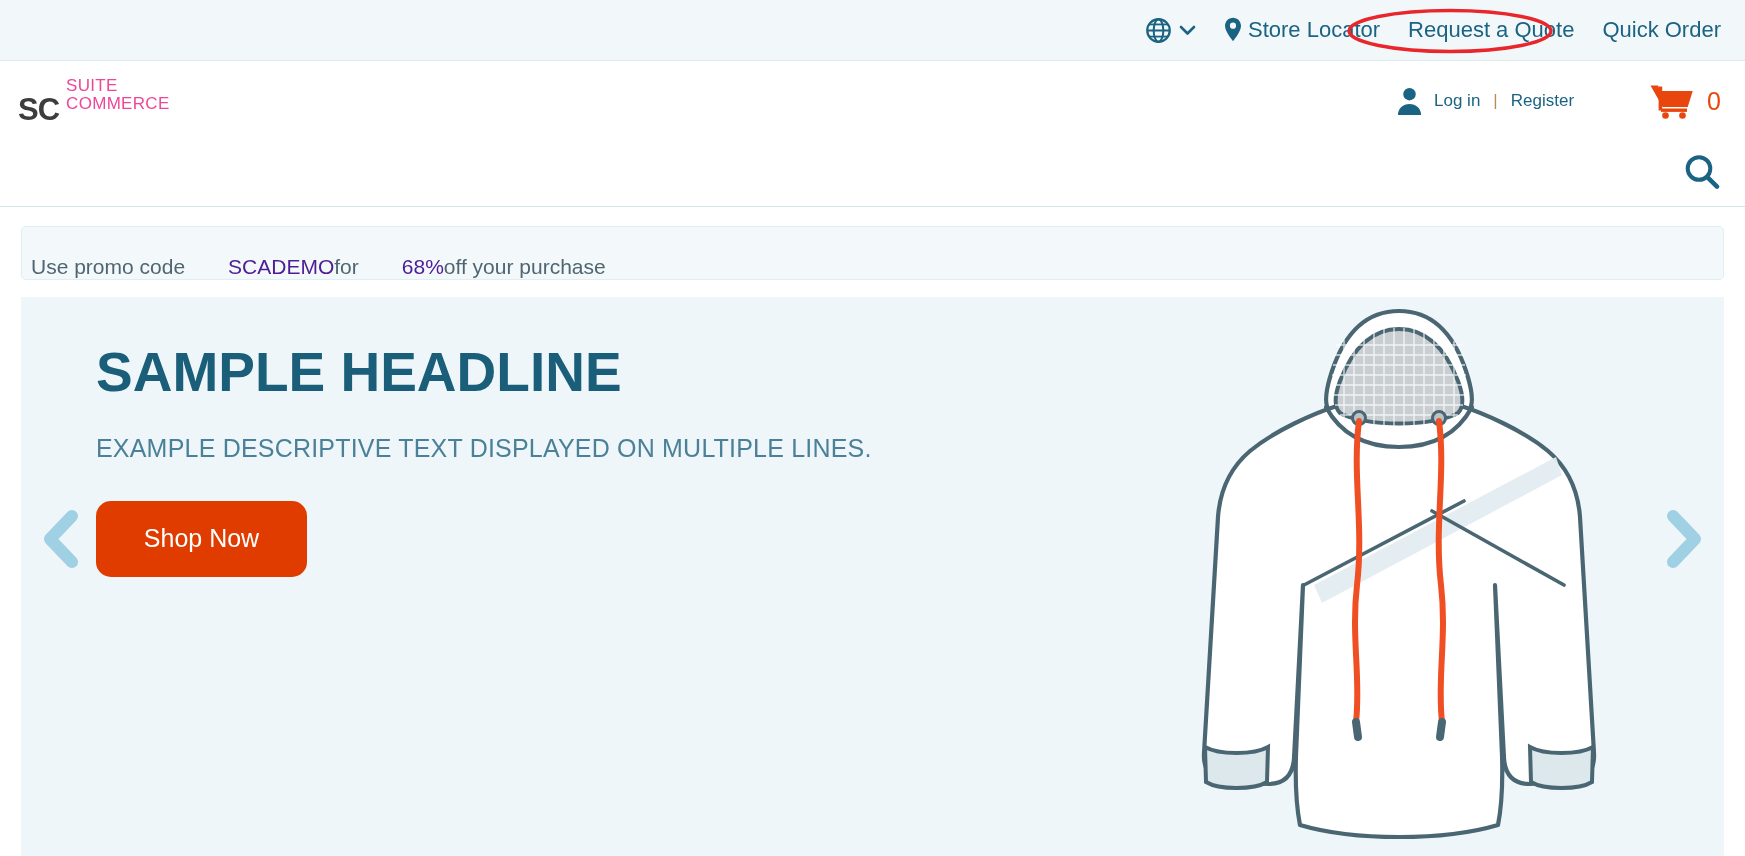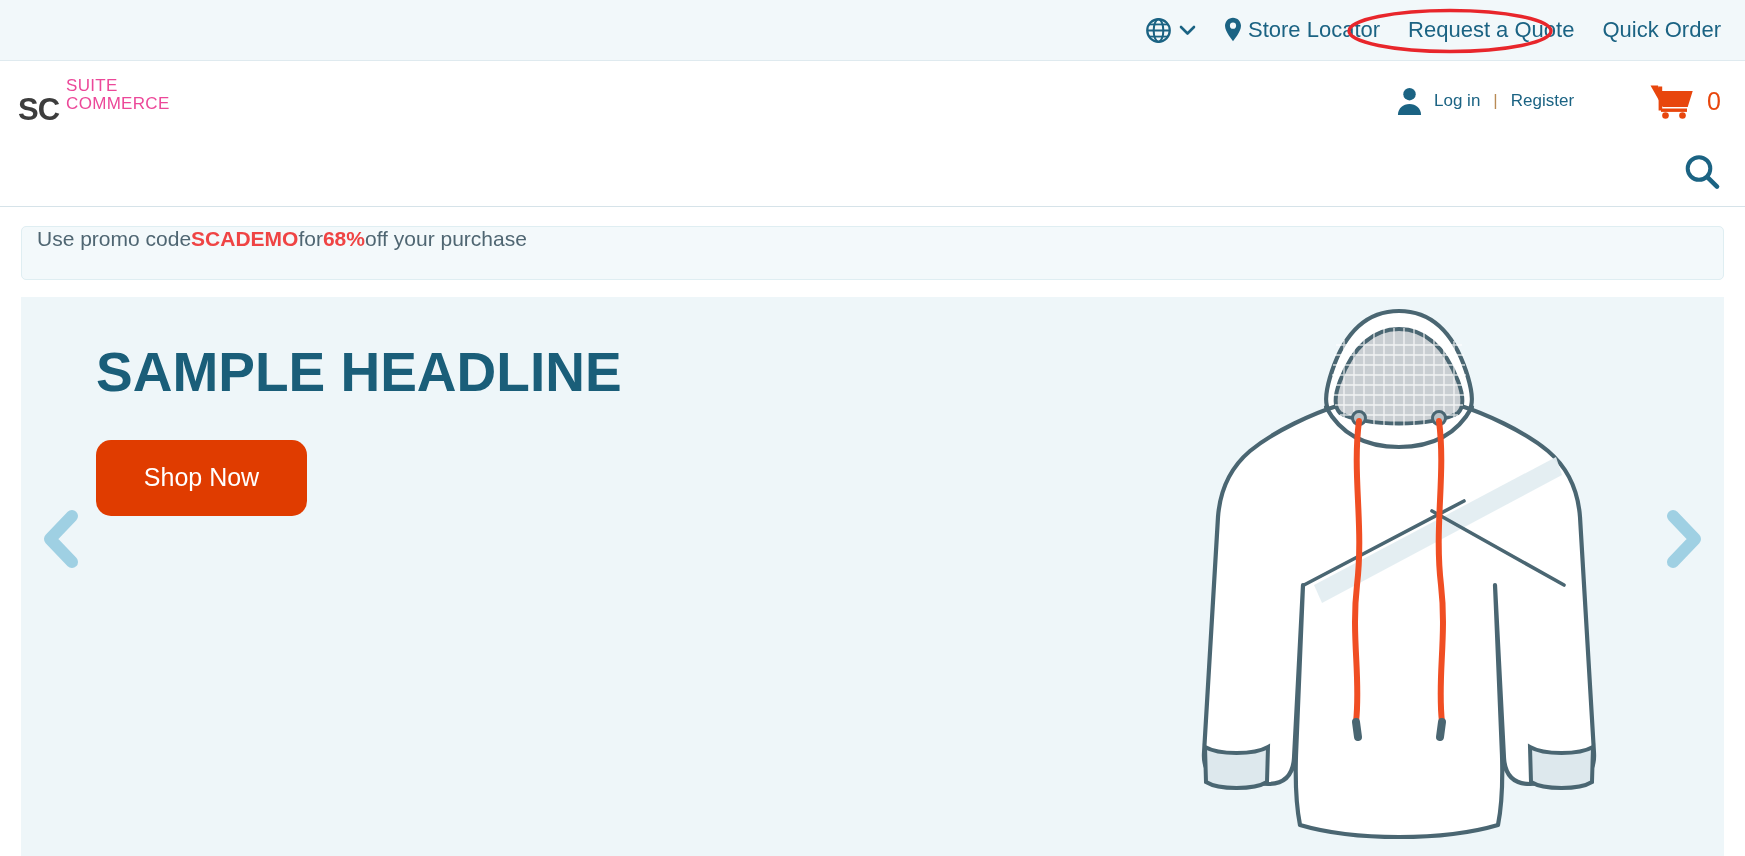--- a/index.html
+++ b/index.html
@@ -156,26 +156,26 @@
   .promo-wrap {
     padding: 19px 21px 0 21px;
     background: #ffffff;
   }
   .promo {
     height: 54px;
     border: 1px solid #dfeef2;
     border-radius: 5px;
     background: #f3f9fb;
     display: flex;
-    align-items: flex-start;
-    padding-left: 15px;
+    align-items: flex-end;
+    padding-left: 9px;
     color: #4f6672;
     font-size: 21px;
   }
-  .promo b { color: #ef4444; font-weight: bold; }
+  .promo b { color: #4c1d95; font-weight: normal; margin-left: 43px; }
 
   
   .hero-wrap {
     padding: 17px 21px 0 21px;
     background: #ffffff;
   }
   .hero {
     position: relative;
     height: 696px;
     background: #eef6f9;
@@ -330,20 +330,21 @@
       <b>68%</b>
       <span> off your purchase</span>
   </div>
 </div>
 
 <div class="hero-wrap">
   <div class="hero">
 
     <div class="hero-copy">
       <div class="hero-headline">SAMPLE HEADLINE</div>
+      <div class="hero-sub">EXAMPLE DESCRIPTIVE TEXT DISPLAYED ON MULTIPLE LINES.</div>
       <button class="hero-btn">Shop Now</button>
     </div>
 
     <svg class="hero-product" viewBox="0 0 470 580">
       <g fill="#ffffff" stroke="#4a6672" stroke-width="4.2" stroke-linejoin="round" stroke-linecap="round">
 
         <path d="M168 86 C182 44 206 26 235 26 C264 26 288 44 302 86 C308 104 310 116 306 124 L164 124 C160 116 162 104 168 86 Z"></path>
 
         <path d="M176 120
                  C150 128 110 146 86 166

